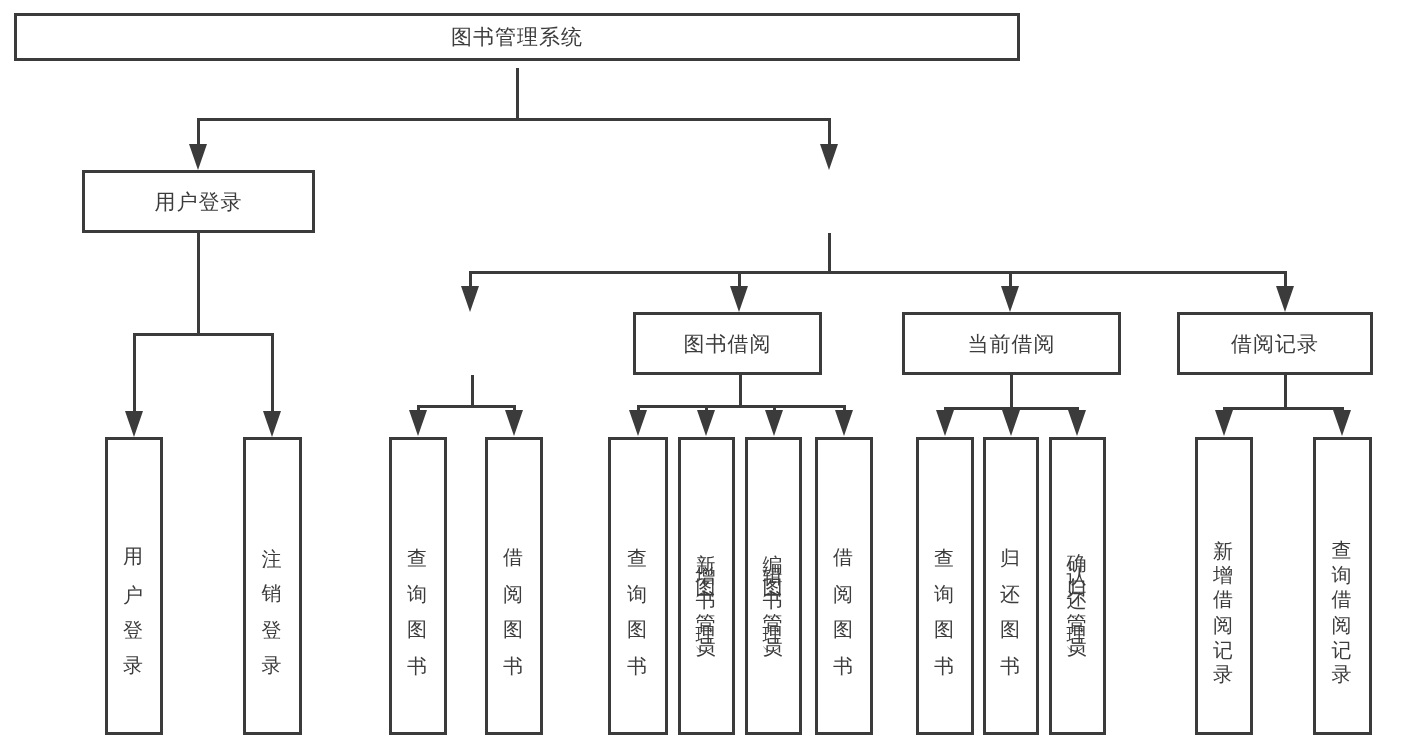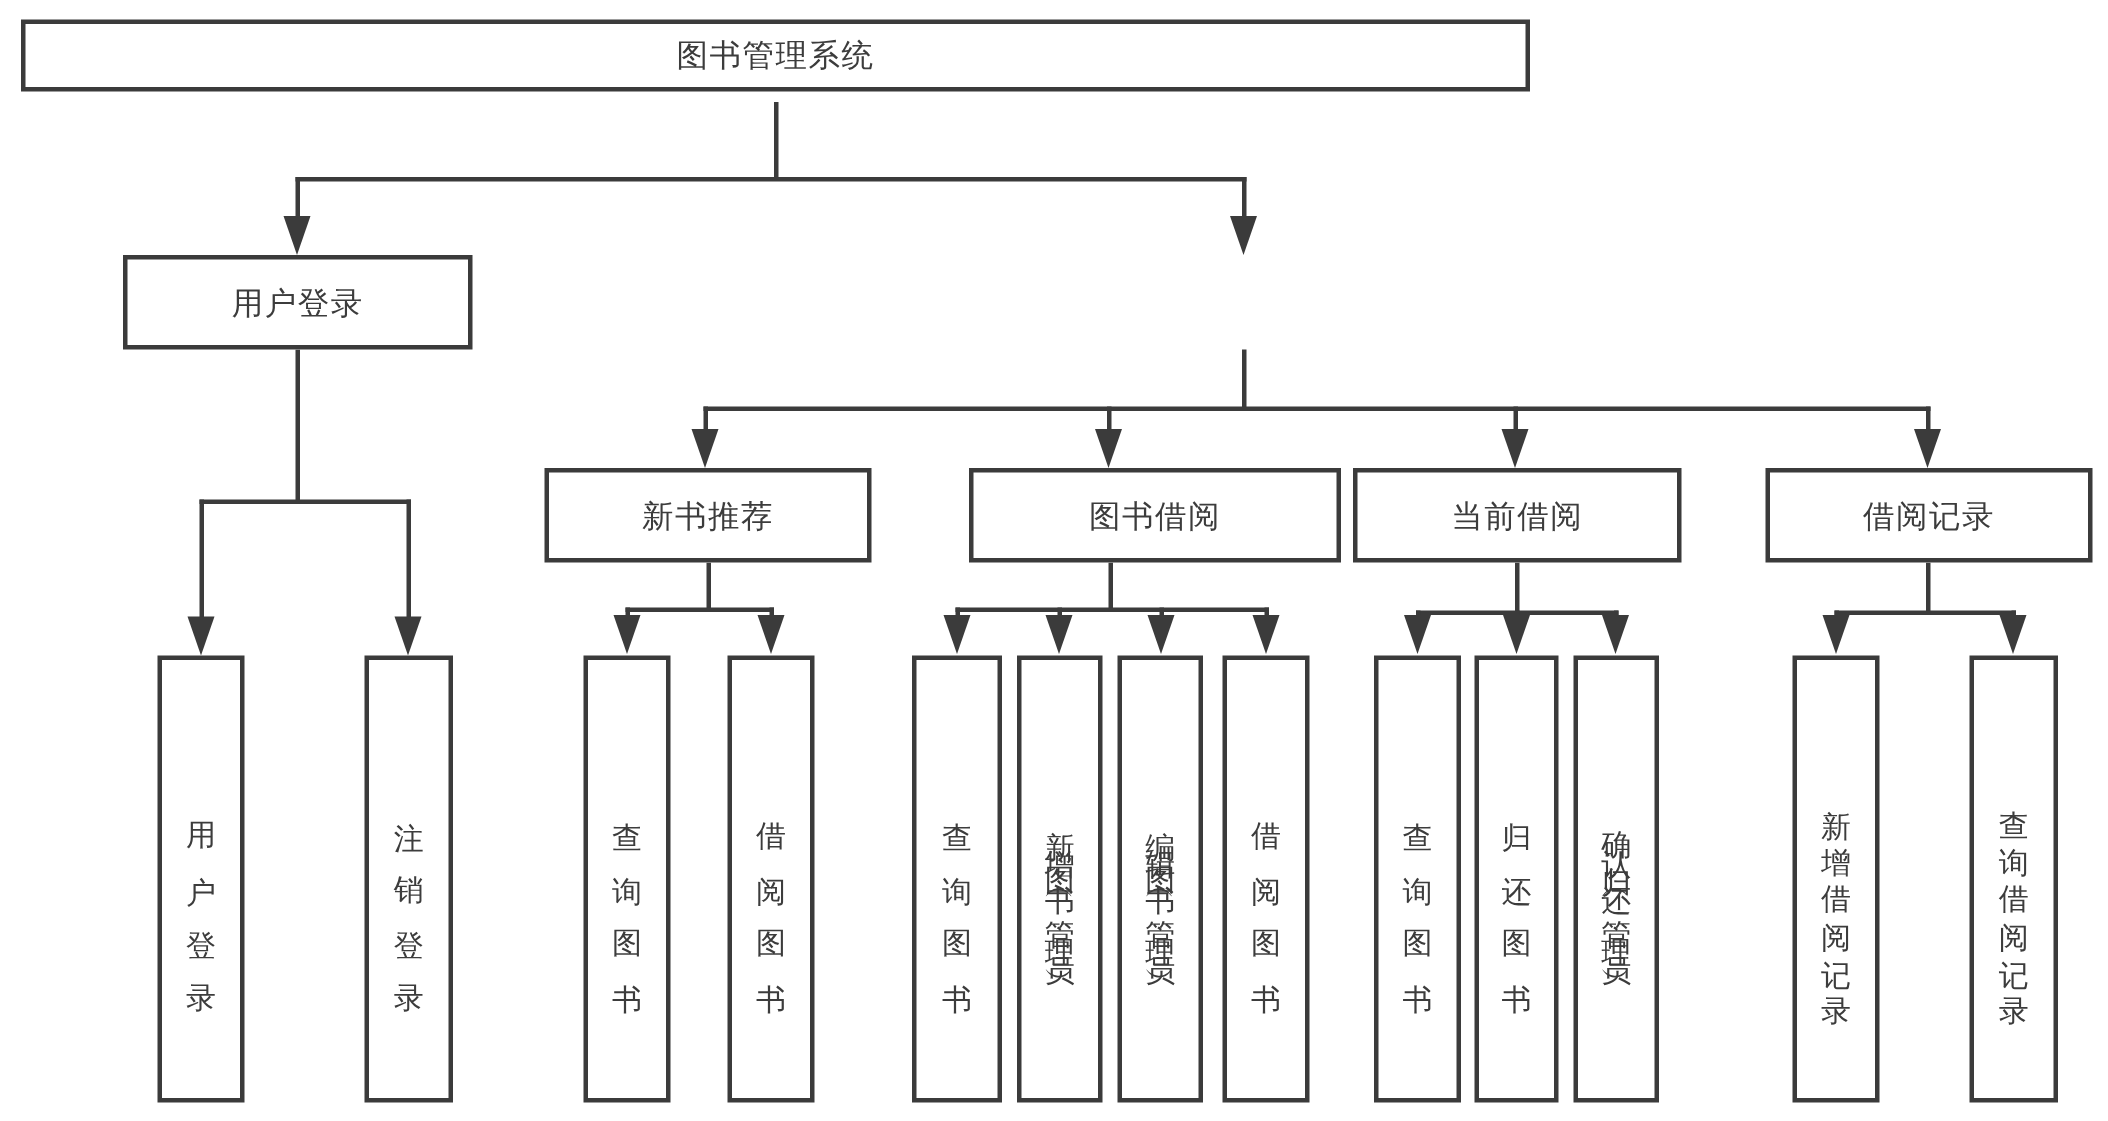--- a/index.html
+++ b/index.html
@@ -122,30 +122,27 @@
   <div class="arrow" style="left:1333px;top:410px"></div>
 
   <div class="box" style="left:14px;top:13px;width:1006px;height:48px">
     <span>图书管理系统</span>
   </div>
 
   <div class="box" style="left:82px;top:170px;width:233px;height:63px">
     <span>用户登录</span>
   </div>
 
-  <div class="box" style="left:363px;top:312px;width:218px;height:63px">
-    <span>新书推荐</span>
-  </div>
-  <div class="box" style="left:646px;top:312px;width:248px;height:63px">
+  <div class="box" style="left:633px;top:312px;width:189px;height:63px">
     <span>图书借阅</span>
   </div>
   <div class="box" style="left:902px;top:312px;width:219px;height:63px">
     <span>当前借阅</span>
   </div>
-  <div class="box" style="left:1177px;top:312px;width:218px;height:63px">
+  <div class="box" style="left:1177px;top:312px;width:196px;height:63px">
     <span>借阅记录</span>
   </div>
 
   <div class="box" style="left:105px;top:437px;width:58px;height:298px">
     <span class="v-label ls4">用户登录</span>
   </div>
   <div class="box" style="left:243px;top:437px;width:59px;height:298px">
     <span class="v-label ls4">注销登录</span>
   </div>
 

